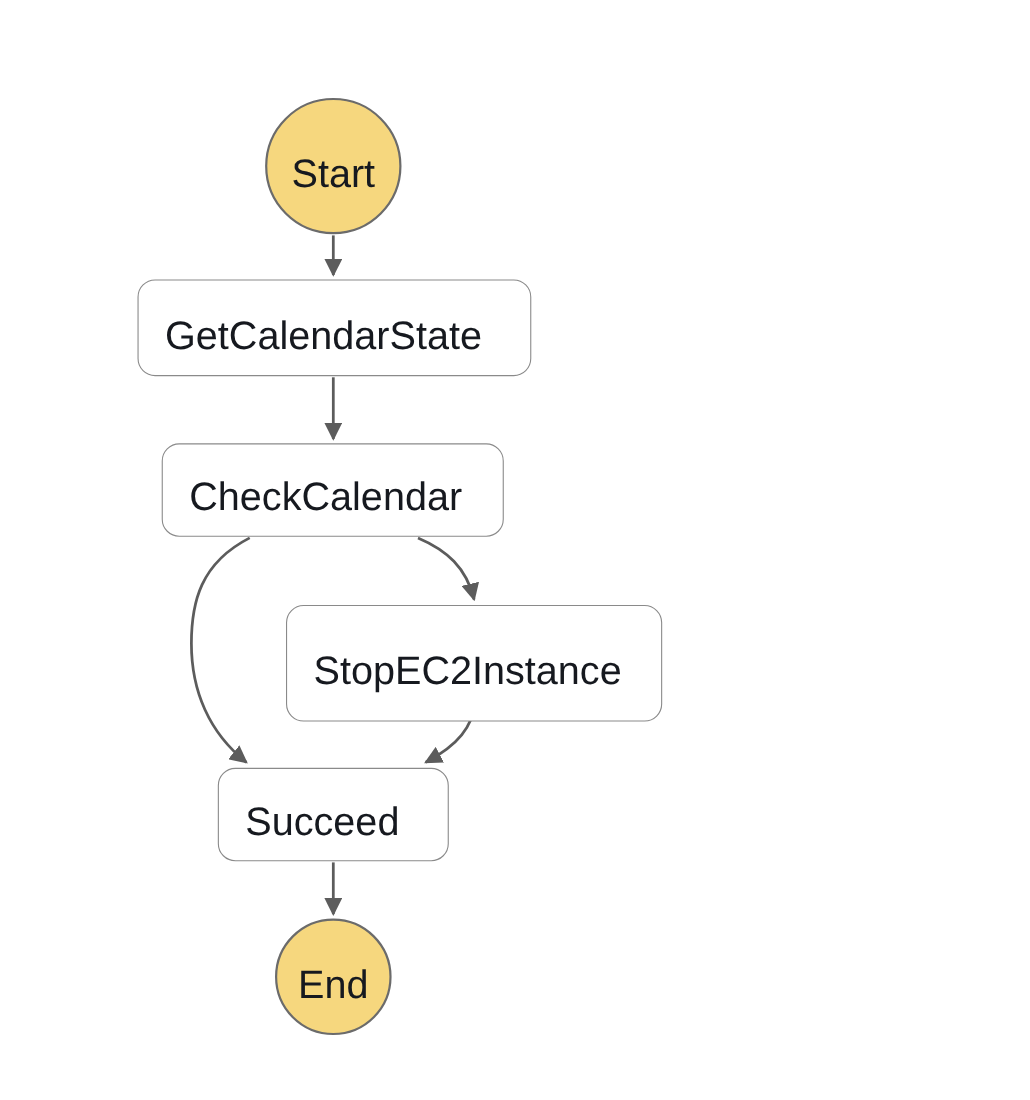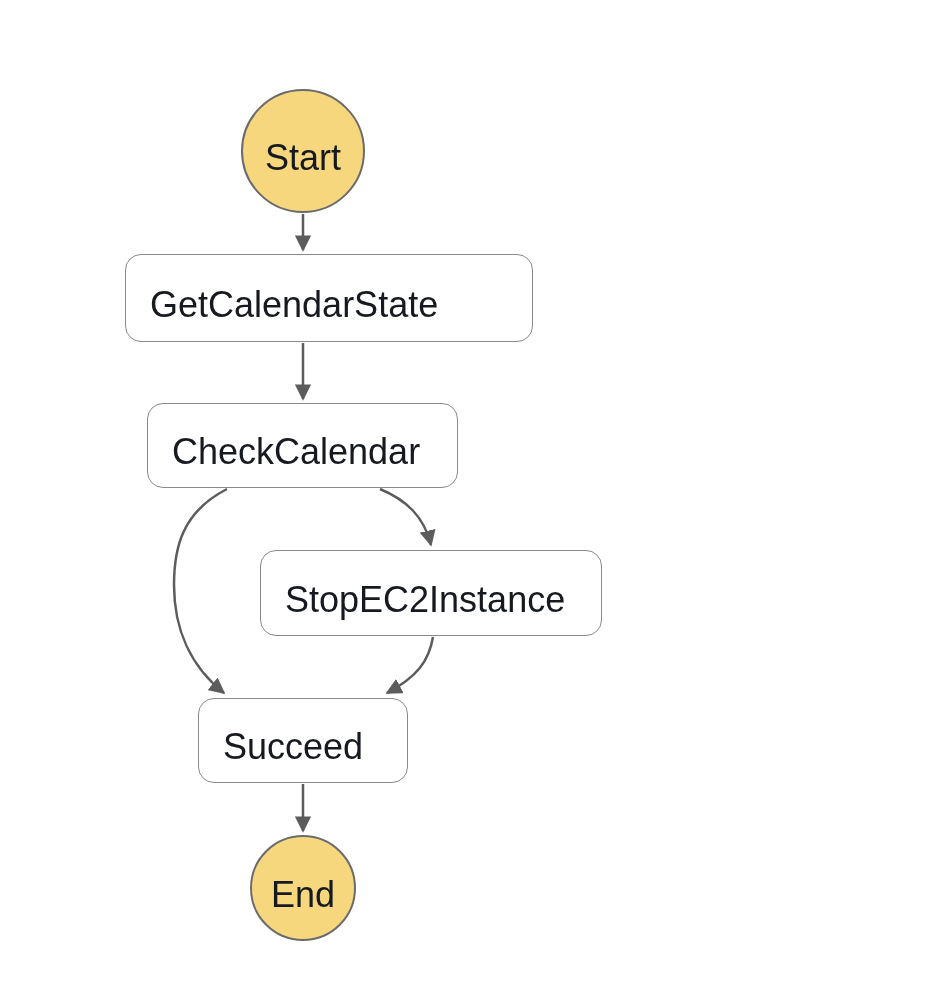--- a/index.html
+++ b/index.html
@@ -72,27 +72,27 @@
         <path class="edge-path" d="M227 489 C182 512 174 548 174 585 C174 628 190 666 224 693" marker-end="url(#arrowhead)"></path>
         <path class="edge-path" d="M380 489 C406 500 424 516 431 545" marker-end="url(#arrowhead)"></path>
         <path class="edge-path" d="M433 637 C429 661 417 677 387 693" marker-end="url(#arrowhead)"></path>
         <path class="edge-path" d="M303 784 L303 831" marker-end="url(#arrowhead)"></path>
       </g>
   </svg>
 
 <div class="node terminal" style="left: 241px; top: 89px; width: 124px; height: 124px;">
       <span class="node-label">Start</span>
     </div>
-    <div class="node state" style="left: 125px; top: 254px; width: 408px; height: 88px;">
+    <div class="node state" style="left: 125px; top: 254px; width: 358px; height: 88px;">
       <span class="node-label">GetCalendarState</span>
     </div>
     <div class="node state" style="left: 147px; top: 403px; width: 311px; height: 85px; text-align: right;">
       <span class="node-label">CheckCalendar</span>
     </div>
-    <div class="node state" style="left: 260px; top: 550px; width: 342px; height: 86px;">
+    <div class="node state" style="left: 260px; top: 550px; width: 342px; height: 106px;">
       <span class="node-label">StopEC2Instance</span>
     </div>
     <div class="node terminal" style="left: 250px; top: 835px; width: 106px; height: 106px;">
       <span class="node-label">End</span>
     </div>
     <div class="node state" style="left: 198px; top: 698px; width: 210px; height: 85px;">
       <span class="node-label">Succeed</span>
     </div>
   </div>
 

